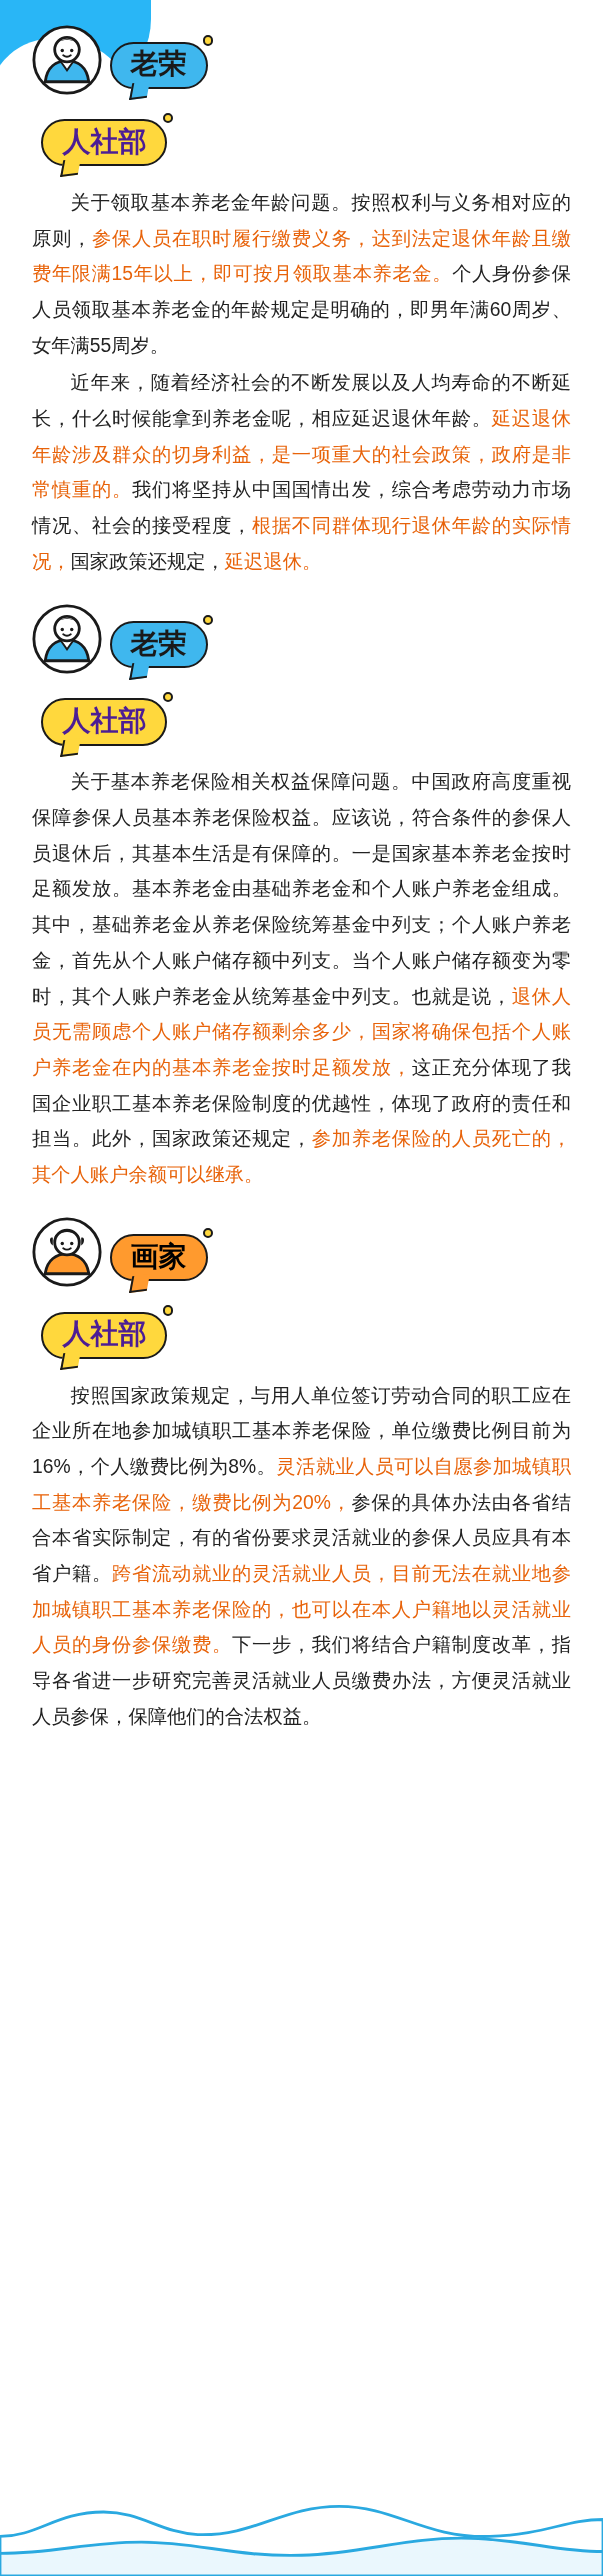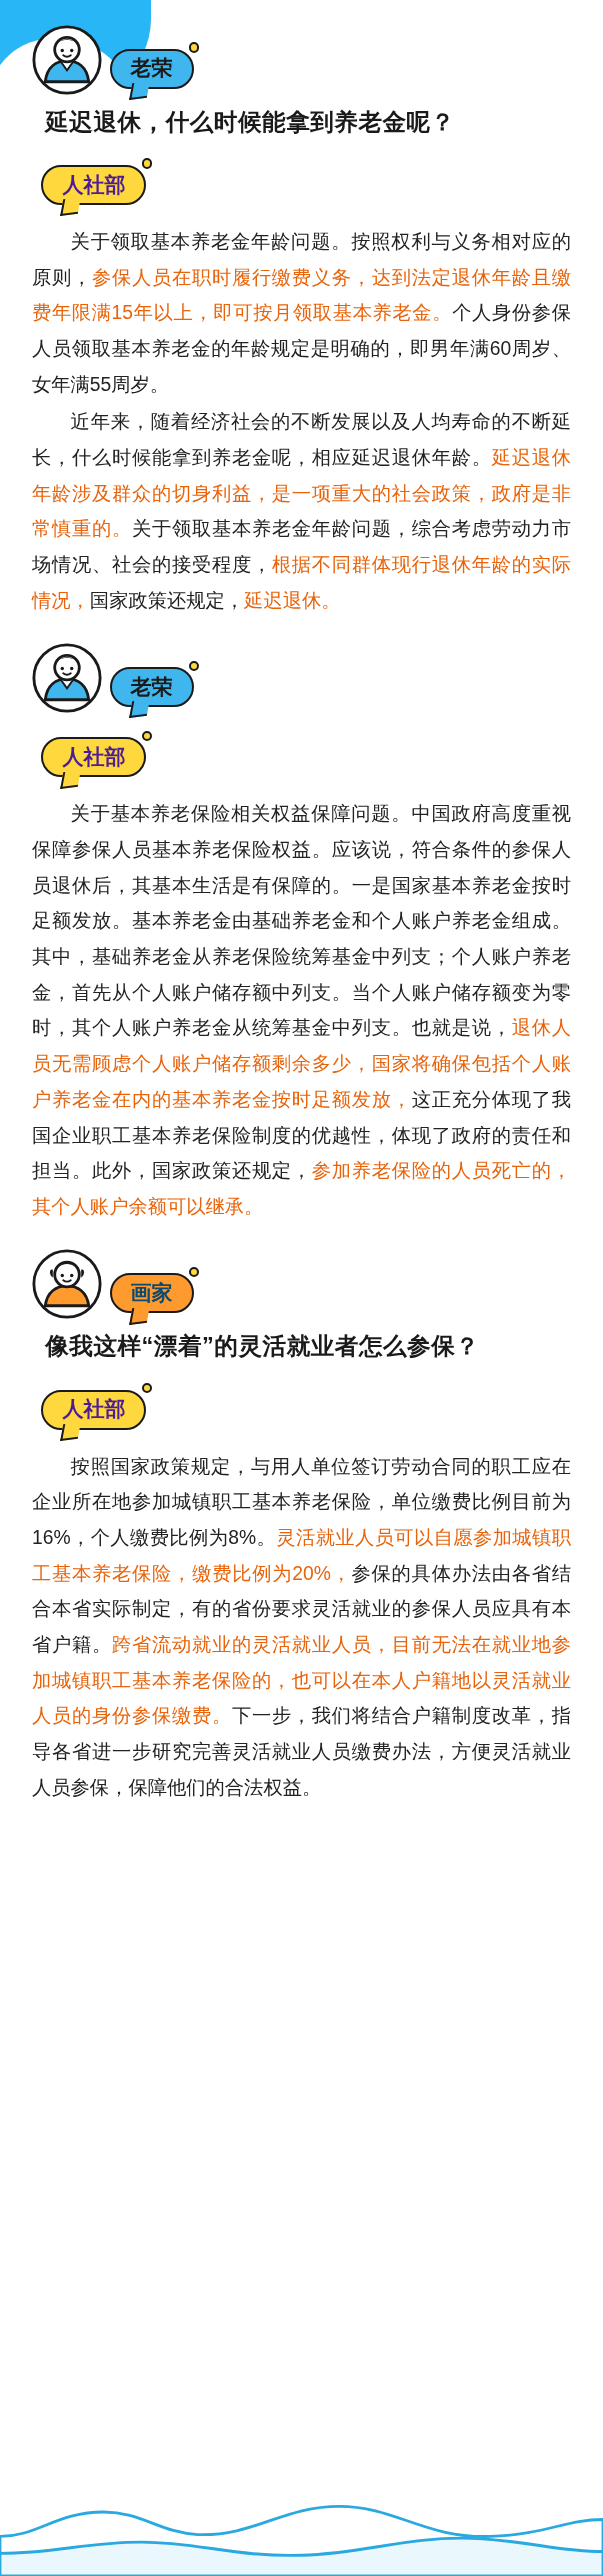--- a/index.html
+++ b/index.html
@@ -63,40 +63,40 @@
     flex: 0 0 70px;
     margin-right: 7.5px;
   }
   .avatar svg { display: block; }
 
   .name-bubble {
     position: relative;
     display: inline-block;
     padding: 6.6px 19px 8.5px 19px;
     border-radius: 24.5px;
-    font-size: 21px;
+    font-size: 28px;
     font-weight: bold;
     color: #1b1b1b;
     line-height: 1;
     margin-bottom: 5.7px;
     white-space: nowrap;
   }
   .name-bubble.blue {
     background: #3fb7ee;
     color: #1a1a1a;
     border: 2.8px solid #1a1a1a;
   }
   .name-bubble.yellow {
     background: #ffd83d;
     color: #4c1d95;
     border: 2.8px solid #1a1a1a;
   }
   .name-bubble.orange {
     background: #ff9a2e;
-    color: #0c4a6e;
+    color: #000000;
     border: 2.8px solid #1a1a1a;
   }
   .name-bubble .tail {
     position: absolute;
     left: 19px;
     bottom: -12.3px;
     width: 15px;
     height: 15px;
     background: inherit;
     border-left: 2.8px solid #1a1a1a;
@@ -179,32 +179,31 @@
           <circle cx="42" cy="27" r="1.8" fill="#1a1a1a"></circle>
           <path d="M33 32 Q37 35 41 32" fill="none" stroke="#1a1a1a" stroke-width="2" stroke-linecap="round"></path>
         </svg>
       </div>
       <div class="name-bubble blue">
         <span>老荣</span>
         <span class="dot"></span>
         <span class="tail"></span>
       </div>
     </div>
-    <div class="question">延迟退休，什么时候能拿到养老金呢？</div>
 
     <div class="speaker">
       <div class="name-bubble yellow" style="margin-left:9.4px;">
         <span>人社部</span>
         <span class="dot"></span>
         <span class="tail"></span>
       </div>
     </div>
     <div class="answer">
       <p><span>关于领取基本养老金年龄问题。按照权利与义务相对应的原则，</span><span class="hl">参保人员在职时履行缴费义务，达到法定退休年龄且缴费年限满15年以上，即可按月领取基本养老金。</span><span>个人身份参保人员领取基本养老金的年龄规定是明确的，即男年满60周岁、女年满55周岁。</span></p>
-      <p><span>近年来，随着经济社会的不断发展以及人均寿命的不断延长，什么时候能拿到养老金呢，相应延迟退休年龄。</span><span class="hl">延迟退休年龄涉及群众的切身利益，是一项重大的社会政策，政府是非常慎重的。</span><span>关于领取基本养老金年龄问题，综合考虑劳动力市场情况、社会的接受程度，</span><span class="hl">根据不同群体现行退休年龄的实际情况，</span><span>国家政策还规定，</span><span class="hl">延迟退休。</span></p>
+      <p><span>近年来，随着经济社会的不断发展以及人均寿命的不断延长，什么时候能拿到养老金呢，相应延迟退休年龄。</span><span class="hl">延迟退休年龄涉及群众的切身利益，是一项重大的社会政策，政府是非常慎重的。</span><span>我们将坚持从中国国情出发，综合考虑劳动力市场情况、社会的接受程度，</span><span class="hl">根据不同群体现行退休年龄的实际情况，</span><span>国家政策还规定，</span><span class="hl">延迟退休。</span></p>
     </div>
 
     <div class="speaker">
       <div class="avatar">
         <svg width="70" height="70" viewBox="0 0 74 74">
           <circle cx="37" cy="37" r="35" fill="#ffffff" stroke="#1a1a1a" stroke-width="3"></circle>
           <path d="M14 60 C16 44 26 38 37 38 C48 38 58 44 60 60 Z" fill="#3fb7ee" stroke="#1a1a1a" stroke-width="3"></path>
           <path d="M30 38 L37 48 L44 38 Z" fill="#ffffff" stroke="#1a1a1a" stroke-width="2"></path>
           <circle cx="37" cy="26" r="13" fill="#ffffff" stroke="#1a1a1a" stroke-width="3"></circle>
           <path d="M24 24 C24 13 50 13 50 24 C50 19 44 15 37 15 C30 15 24 19 24 24 Z" fill="#1a1a1a"></path>
@@ -244,21 +243,20 @@
           <circle cx="42" cy="28" r="1.8" fill="#1a1a1a"></circle>
           <path d="M33 33 Q37 36 41 33" fill="none" stroke="#1a1a1a" stroke-width="2" stroke-linecap="round"></path>
         </svg>
       </div>
       <div class="name-bubble orange">
         <span>画家</span>
         <span class="dot"></span>
         <span class="tail"></span>
       </div>
     </div>
-    <div class="question">像我这样“漂着”的灵活就业者怎么参保？</div>
 
     <div class="speaker">
       <div class="name-bubble yellow" style="margin-left:9.4px;">
         <span>人社部</span>
         <span class="dot"></span>
         <span class="tail"></span>
       </div>
     </div>
     <div class="answer">
       <p><span>按照国家政策规定，与用人单位签订劳动合同的职工应在企业所在地参加城镇职工基本养老保险，单位缴费比例目前为16%，个人缴费比例为8%。</span><span class="hl">灵活就业人员可以自愿参加城镇职工基本养老保险，缴费比例为20%，</span><span>参保的具体办法由各省结合本省实际制定，有的省份要求灵活就业的参保人员应具有本省户籍。</span><span class="hl">跨省流动就业的灵活就业人员，目前无法在就业地参加城镇职工基本养老保险的，也可以在本人户籍地以灵活就业人员的身份参保缴费。</span><span>下一步，我们将结合户籍制度改革，指导各省进一步研究完善灵活就业人员缴费办法，方便灵活就业人员参保，保障他们的合法权益。</span></p>

